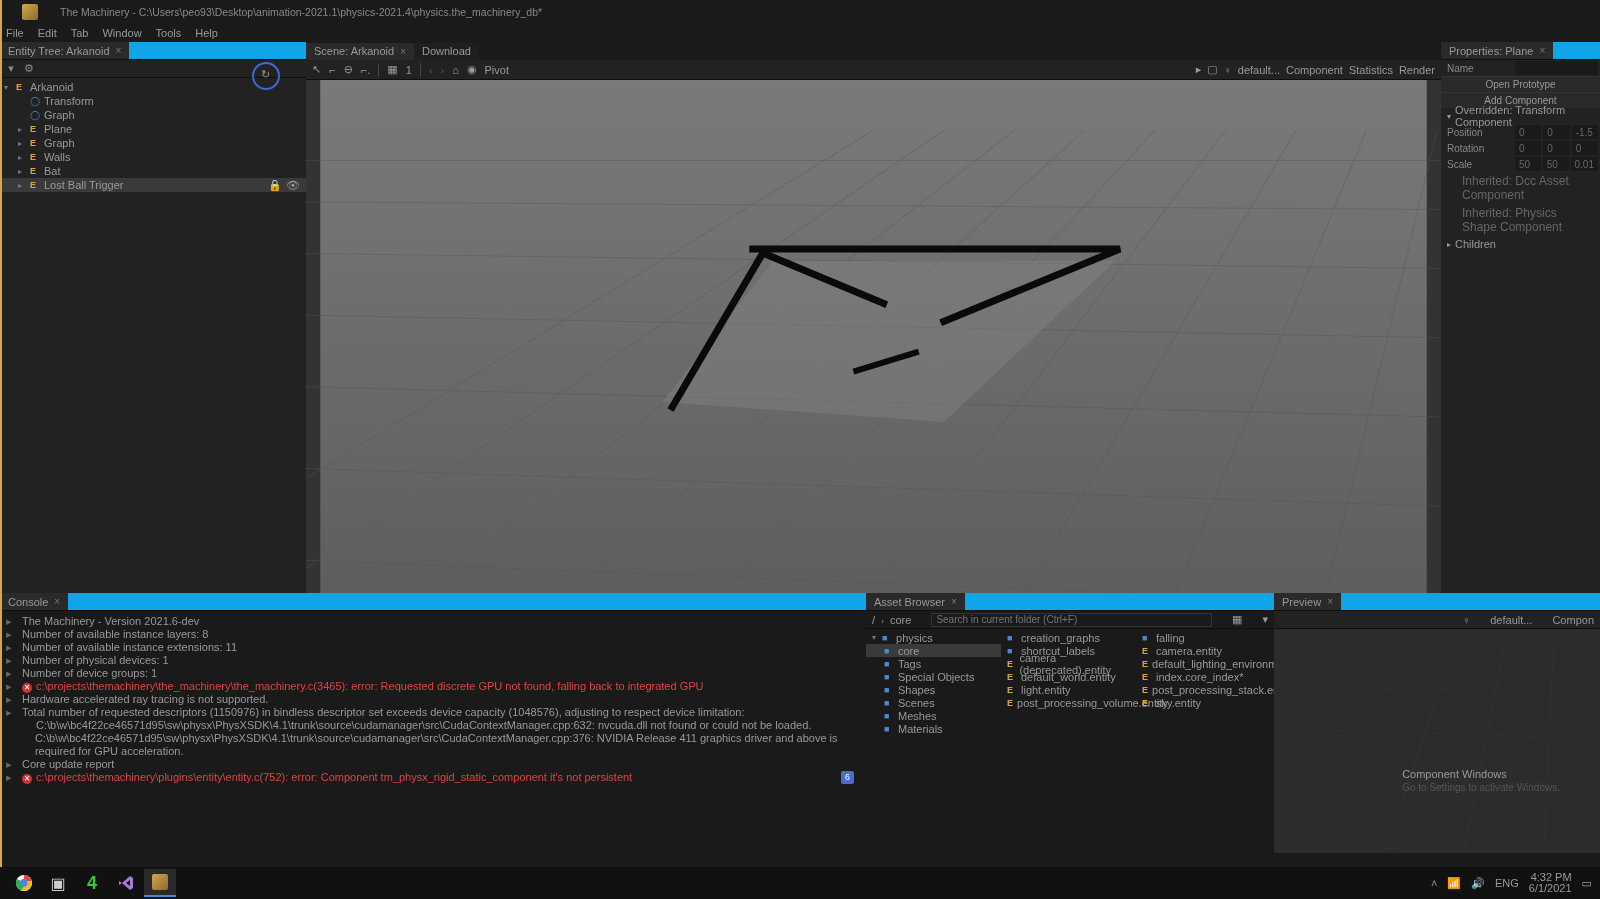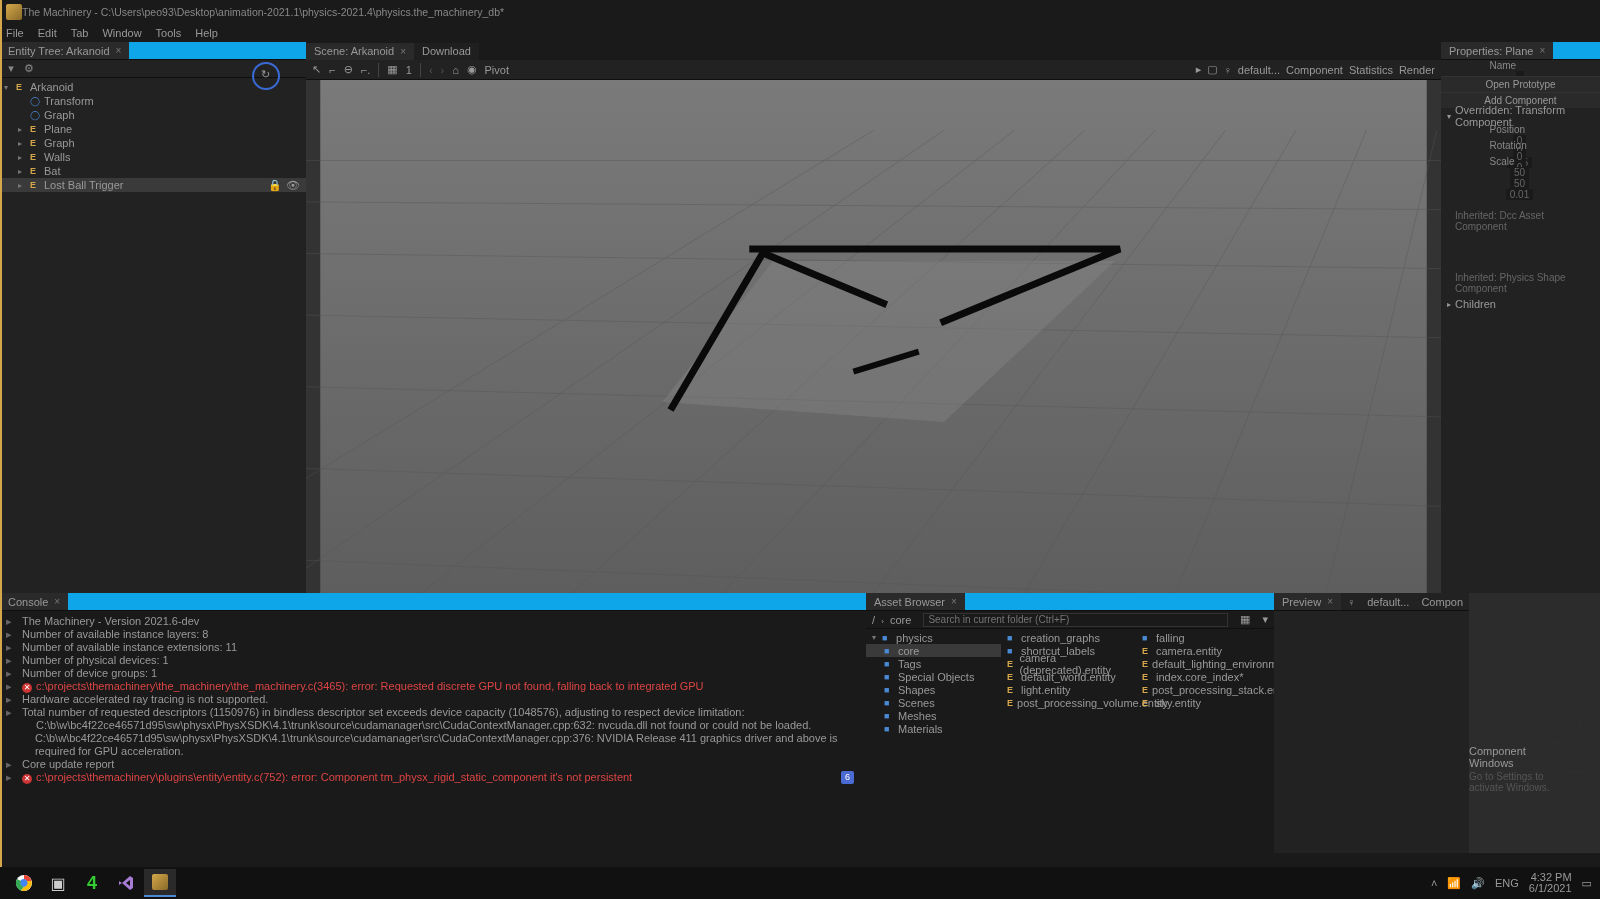--- a/index.html
+++ b/index.html
@@ -1,17 +1,17 @@
 <!DOCTYPE html>
 <html><head>
 <meta charset="utf-8">
 <style>
 * { margin:0; padding:0; box-sizing:border-box; font-family:"Segoe UI",Arial,sans-serif; font-size:11px; color:#999; user-select:none; }
 body { background:#1a1a1a; width:1600px; height:899px; overflow:hidden; position:relative; }
-.titlebar { height:24px; background:#1a1a1a; display:flex; align-items:center; padding:0 6px; gap:0; }
+.titlebar { height:24px; background:#1a1a1a; display:flex; align-items:center; padding:0 22px; gap:22px; }
 .titlebar .logo { width:16px; height:16px; background:linear-gradient(135deg,#d4a84a,#8a6a2a); border-radius:2px; }
 .titlebar .title { color:#888; font-size:10.5px; }
 .menubar { height:18px; background:#1a1a1a; display:flex; align-items:center; padding:0 6px; gap:14px; font-size:10.5px; color:#888; }
 .yellow-bar { position:absolute; left:0; top:0; width:2px; height:100%; background:#d4a84a; }
 .main { display:flex; height:551px; }
 .panel-tab { height:18px; background:#0ea5e9; display:flex; align-items:center; border-bottom:1px solid #0f0f0f; }
 .tab { background:#2a2a2a; padding:2px 8px; display:flex; align-items:center; gap:6px; font-size:10.5px; color:#999; height:17px; }
 .tab .close { color:#777; font-size:10px; cursor:pointer; }
 .left { width:306px; display:flex; flex-direction:column; background:#222; }
 .toolbar-row { height:18px; background:#222; display:flex; align-items:center; padding:0 4px; gap:4px; border-bottom:1px solid #0f0f0f; }
@@ -29,41 +29,41 @@
 .scene-tabs { height:18px; display:flex; align-items:center; background:#1a1a1a; }
 .scene-tabs .tab { background:#2a2a2a; }
 .scene-tabs .tab.inactive { background:#1f1f1f; }
 .scene-toolbar { height:20px; background:#222; display:flex; align-items:center; padding:0 6px; gap:8px; border-bottom:1px solid #0f0f0f; }
 .scene-toolbar .sep { width:1px; height:14px; background:#444; }
 .viewport { flex:1; position:relative; background:#333; overflow:hidden; }
 .viewport svg { width:100%; height:100%; display:block; }
 .right { width:159px; background:#222; display:flex; flex-direction:column; }
 .prop-row { height:16px; display:flex; align-items:center; padding:0 6px; font-size:10px; gap:4px; }
 .prop-btn { height:16px; background:#2a2a2a; display:flex; align-items:center; justify-content:center; font-size:10px; color:#999; border-top:1px solid #333; }
-.prop-field { display:flex; height:16px; align-items:center;flex-direction:column; }
+.prop-field { display:flex; height:16px; align-items:center; }
 .prop-field .lbl { width:74px; padding-left:6px; font-size:10px; color:#888; }
 .prop-field .val { flex:1; background:#1a1a1a; height:14px; display:flex; align-items:center; padding:0 4px; font-size:10px; color:#666; margin-right:2px; }
-.inherited { padding:2px 14px; font-size:10px; color:#666;margin-top:36px; }
+.inherited { padding:2px 21px; font-size:12px; color:#666; }
 .bottom { display:flex; height:260px; }
 .console { flex:1; background:#1a1a1a; display:flex; flex-direction:column; min-width:0; }
 .console-body { flex:1; overflow:auto; padding:4px 0; }
 .console-line { display:flex; align-items:flex-start; padding:0 6px; font-size:10px; line-height:13px; gap:8px; }
 .console-line .arrow { color:#666; width:8px; }
 .console-line .err { color:#d44; }
 .console-line .err-icon { width:10px; height:10px; background:#c33; border-radius:50%; display:inline-flex; align-items:center; justify-content:center; color:#fff; font-size:8px; margin-right:4px; }
 .asset-browser { width:408px; background:#1a1a1a; display:flex; flex-direction:column; }
-.asset-header { height:18px; display:flex; align-items:center; padding:0 6px; gap:12px; border-bottom:1px solid #0f0f0f; }
+.asset-header { height:18px; display:flex; align-items:center; padding:0 6px; gap:20px; border-bottom:1px solid #0f0f0f; }
 .search-box { flex:1; background:#1a1a1a; height:14px; border:1px solid #333; padding:0 4px; font-size:10px; color:#666; }
 .asset-cols { flex:1; display:flex; overflow:auto; }
 .asset-col { width:135px; padding:2px 0; }
 .asset-item { height:13px; display:flex; align-items:center; padding:0 6px; gap:4px; font-size:10px; color:#999; }
 .asset-item.sel { background:#3a3a3a; }
 .asset-item .ficon { width:10px; color:#4a8ad4; font-size:9px; }
 .asset-item .eicon2 { width:10px; color:#d4a84a; font-size:9px; font-weight:bold; }
-.preview { width:326px; background:#222; display:flex; }
+.preview { width:326px; background:#222; display:flex; flex-direction:column; }
 .preview-body { flex:1; position:relative; background:#2c2c2c; overflow:hidden; }
 .activate { position:absolute; bottom:60px; right:40px; color:#666; font-size:17px; }
 .activate .sub { font-size:10px; color:#555; margin-top:2px; }
 .taskbar { position:absolute; bottom:0; left:0; right:0; height:32px; background:#111; display:flex; align-items:center; padding:0 8px; gap:2px; }
 .task-icon { width:32px; height:28px; display:flex; align-items:center; justify-content:center; font-size:16px; }
 .task-icon.active { background:#2a2a2a; border-bottom:2px solid #4a8ad4; }
 .systray { margin-left:auto; display:flex; align-items:center; gap:10px; font-size:10px; color:#ccc; }
 .clock { text-align:right; line-height:11px; }
 .badge { background:#4a6ad4; color:#fff; border-radius:2px; padding:0 4px; font-size:9px; margin-left:auto; margin-right:6px; }
 </style>

